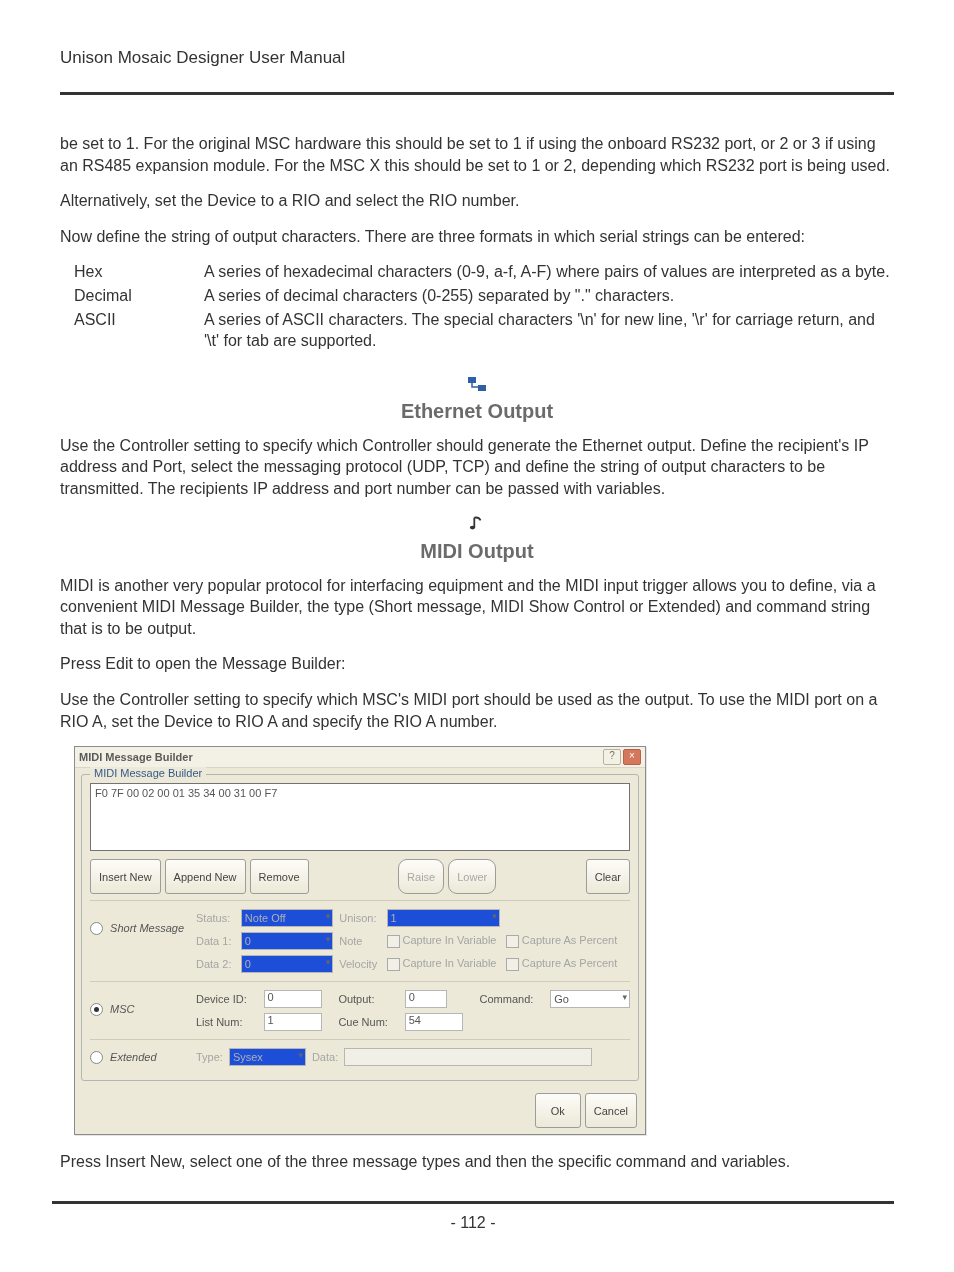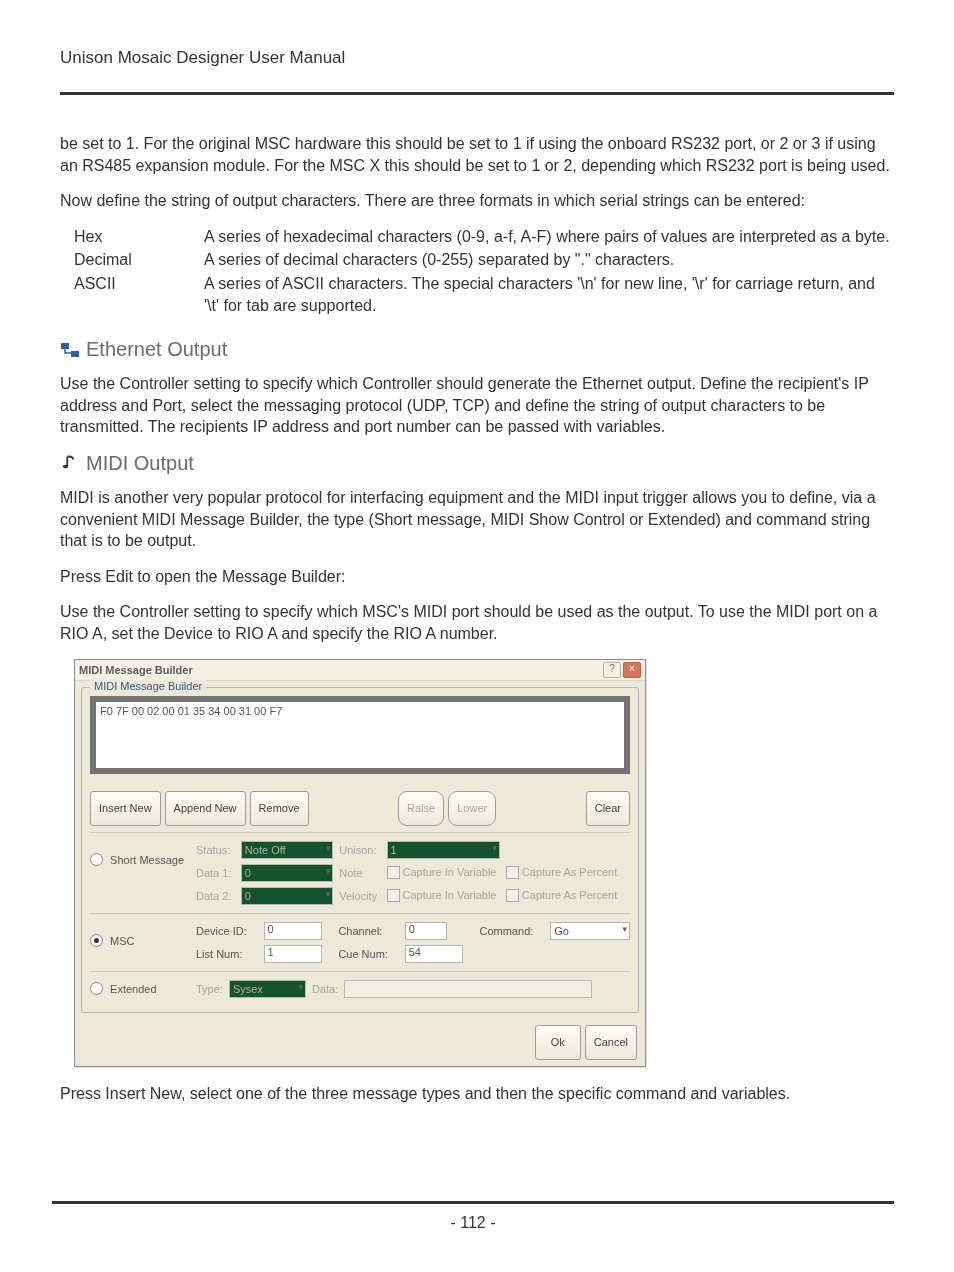--- a/index.html
+++ b/index.html
@@ -48,22 +48,23 @@
   }
   .format-desc {
     flex: 1;
   }
   .section-heading {
     display: flex;
     align-items: center;
     gap: 6px;
     color: #6b6b6b;
     font-size: 20px;
-    font-weight: normal;
+    font-weight: bold;
     margin: 10px 0 12px 0;
+    flex-direction: column;
   }
   .section-heading .icon {
     width: 20px;
     height: 20px;
     display: inline-flex;
     align-items: center;
     justify-content: center;
   }
   
   .dialog {
@@ -117,26 +118,26 @@
     position: absolute;
     top: -8px;
     left: 8px;
     background: #ece9d8;
     padding: 0 4px;
     color: #355a8a;
     font-size: 11px;
   }
   .hex-box {
     height: 60px;
-    border: 6px solid #737373;
+    border: 1px solid #737373;
     background: #fff;
     padding: 3px 4px;
     font-size: 11px;
     color: #555;
-    margin-bottom: 17px;
+    margin-bottom: 8px;
   }
   .btn {
     display: inline-flex;
     align-items: center;
     justify-content: center;
     border: 1px solid #9c9c9c;
     background: linear-gradient(#fdfcf8, #ece9d8);
     border-radius: 3px;
     padding: 16px 8px;
     font-size: 11px;
@@ -159,20 +160,21 @@
     align-items: flex-start;
     border-top: 1px solid #cfcbba;
     padding: 8px 0;
     gap: 8px;
   }
   .panel-section:first-of-type { border-top: none; }
   .radio-col {
     width: 98px;
     flex: 0 0 98px;
     padding-top: 12px;
+    font-style: italic;
   }
   .radio {
     display: inline-block;
     width: 11px;
     height: 11px;
     border: 1px solid #888;
     border-radius: 50%;
     background: #fff;
     vertical-align: middle;
     position: relative;
@@ -226,21 +228,21 @@
     position: relative;
     display: inline-flex;
     align-items: center;
     border: 1px solid #b6b6b6;
     background: #fff;
     height: 16px;
     padding: 0 14px 0 3px;
     font-size: 11px;
     min-width: 56px;
   }
-  .select.dis { background: #14532d; color: #b0b0b0; }
+  .select.dis { background: #1d4ed8; color: #b0b0b0; }
   .select::after {
     content: "▾";
     position: absolute;
     right: 2px;
     top: 1px;
     font-size: 9px;
     color: #666;
   }
   .dialog-footer {
     display: flex;
@@ -265,20 +267,21 @@
   }
 </style>
 </head>
 <body>
 
 <div class="page">
   <div class="header-title">Unison Mosaic Designer User Manual</div>
   <hr class="header-rule">
 
   <p class="body-text">be set to 1. For the original MSC hardware this should be set to 1 if using the onboard RS232 port, or 2 or 3 if using an RS485 expansion module. For the MSC X this should be set to 1 or 2, depending which RS232 port is being used.</p>
+  <p class="body-text">Alternatively, set the Device to a RIO and select the RIO number.</p>
   <p class="body-text">Now define the string of output characters. There are three formats in which serial strings can be entered:</p>
 
   <div class="formats">
     <div class="format-row">
       <div class="format-term">Hex</div>
       <div class="format-desc">A series of hexadecimal characters (0-9, a-f, A-F) where pairs of values are interpreted as a byte.</div>
     </div>
     <div class="format-row">
       <div class="format-term">Decimal</div>
       <div class="format-desc">A series of decimal characters (0-255) separated by "." characters.</div>
@@ -368,21 +371,21 @@
       </div>
 
       <div class="panel-section">
         <div class="radio-col">
           <span class="radio checked"></span>
           <span class="radio-label">MSC</span>
         </div>
         <div class="fields enabled" style="grid-template-columns:auto auto auto auto auto auto;">
           <span class="fld-label">Device ID:</span>
           <span class="txt" style="width:50px;">0</span>
-          <span class="fld-label">Channel:</span>
+          <span class="fld-label">Output:</span>
           <span class="txt" style="width:34px;">0</span>
           <span class="fld-label">Command:</span>
           <span class="select" style="min-width:50px;">Go</span>
 
           <span class="fld-label">List Num:</span>
           <span class="txt" style="width:50px;">1</span>
           <span class="fld-label">Cue Num:</span>
           <span class="txt" style="width:50px;">54</span>
           <span></span>
             <span></span>

